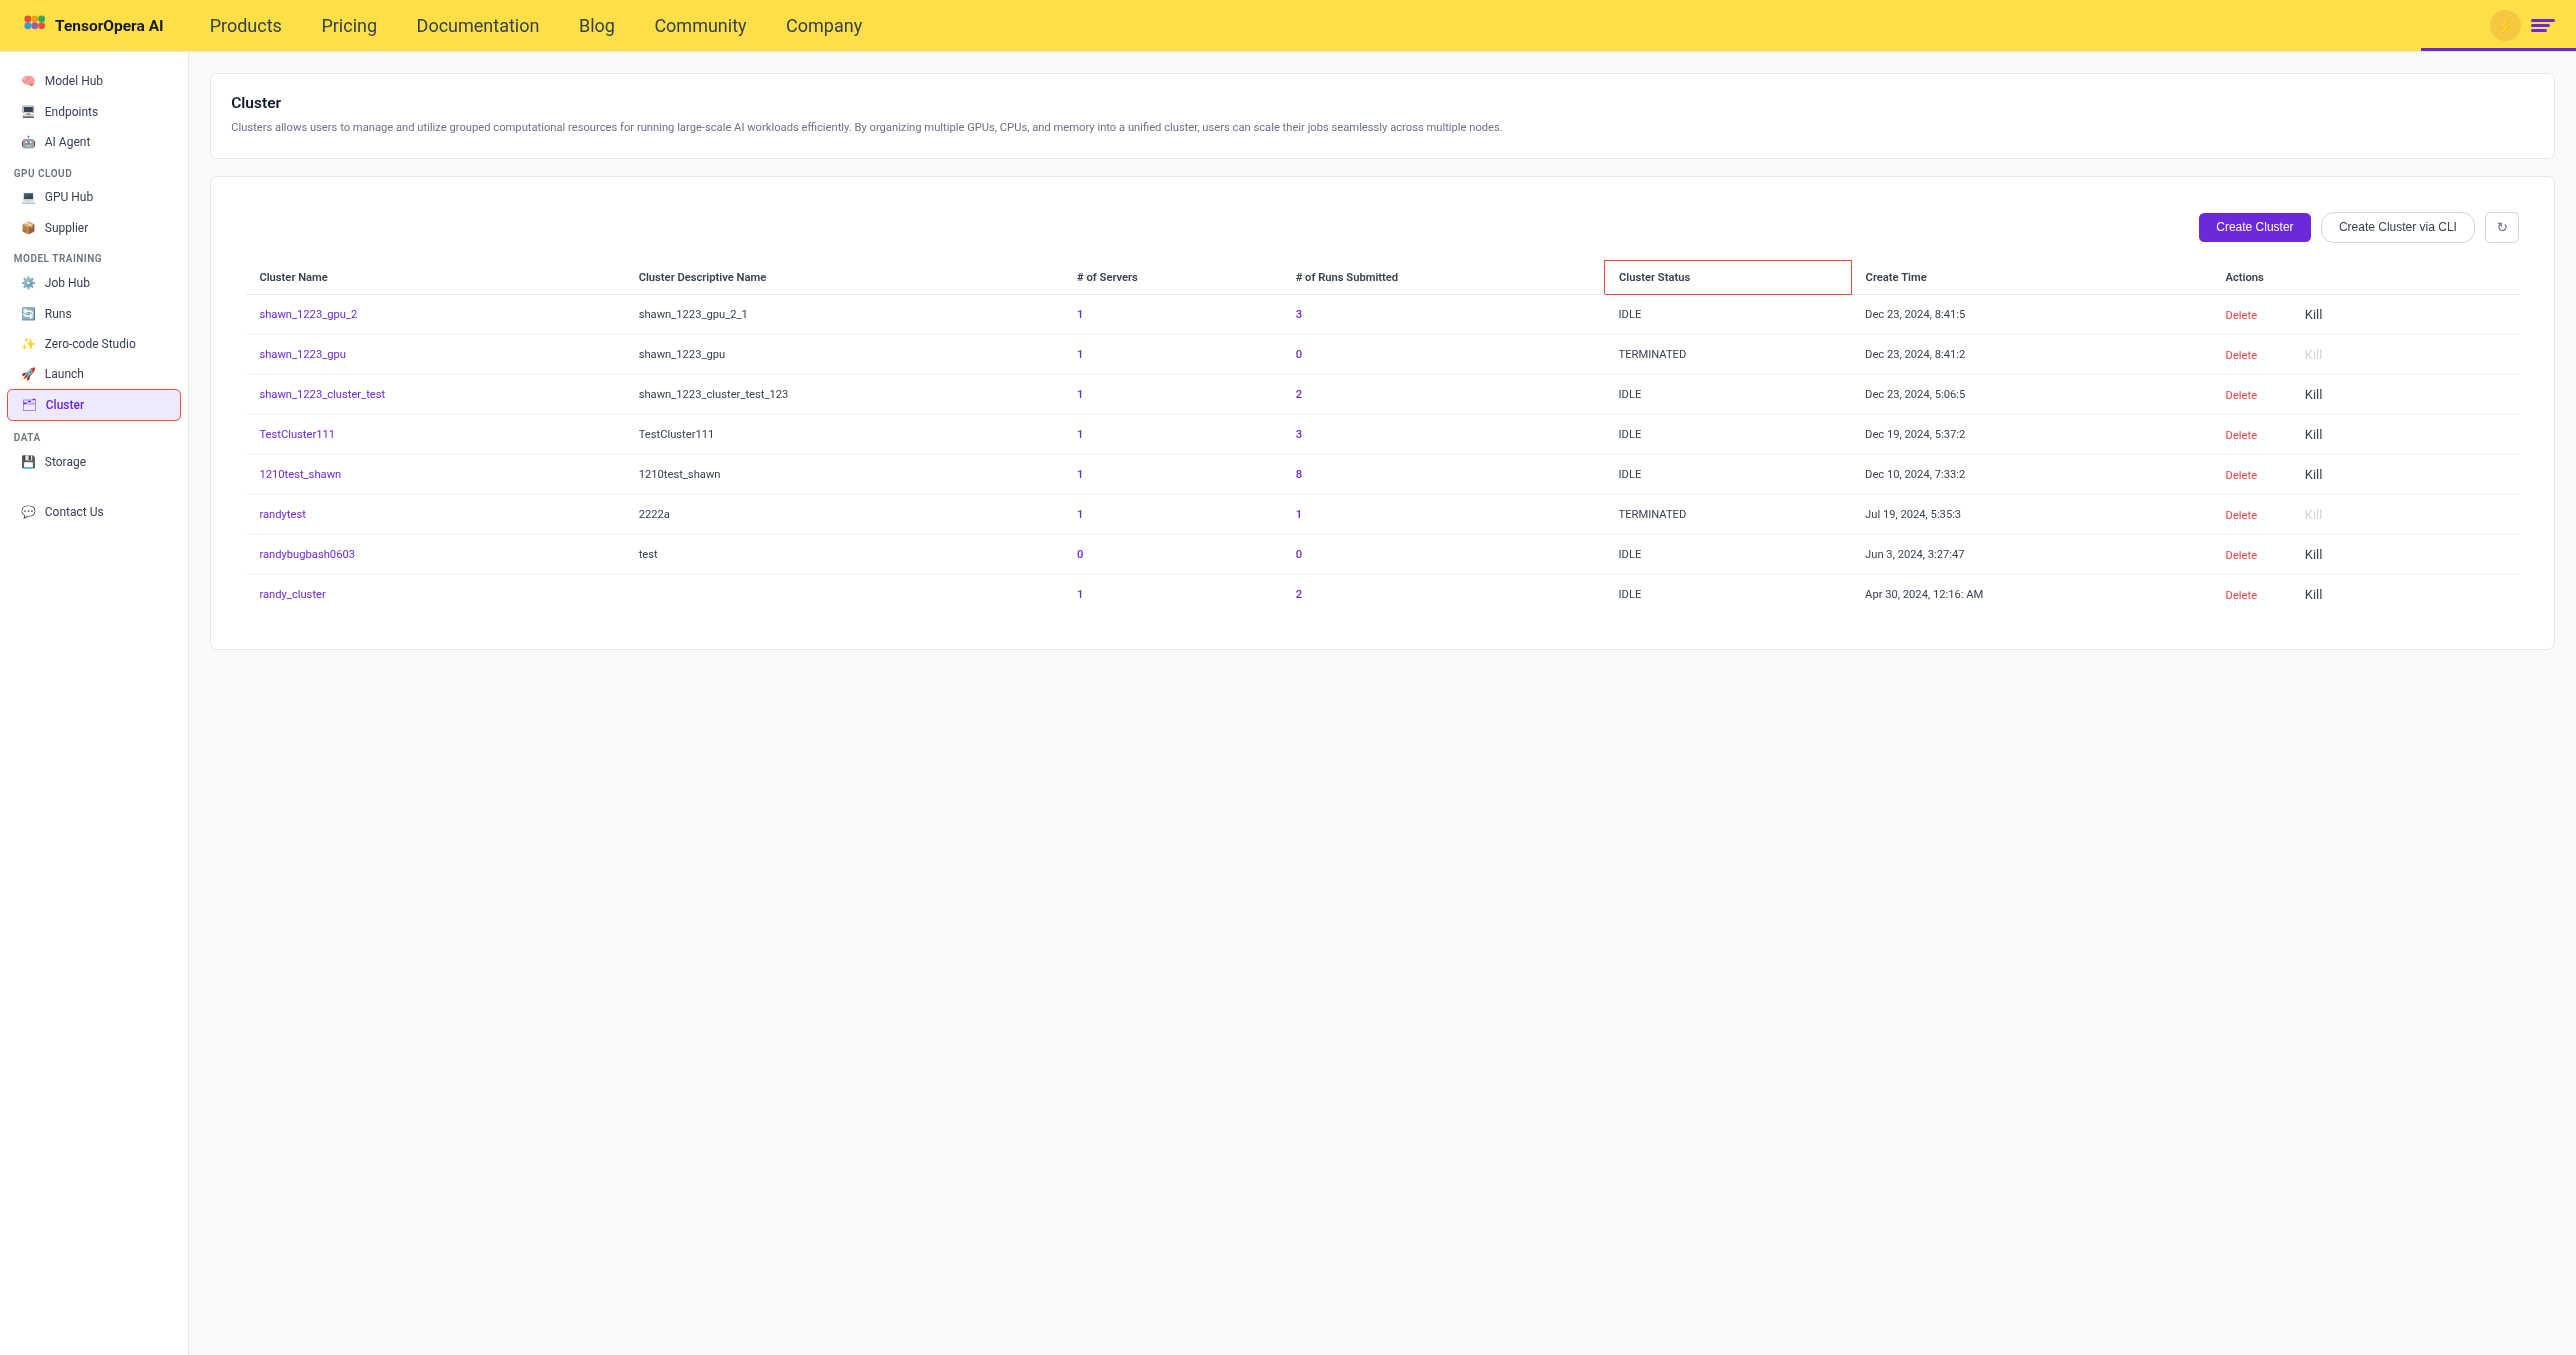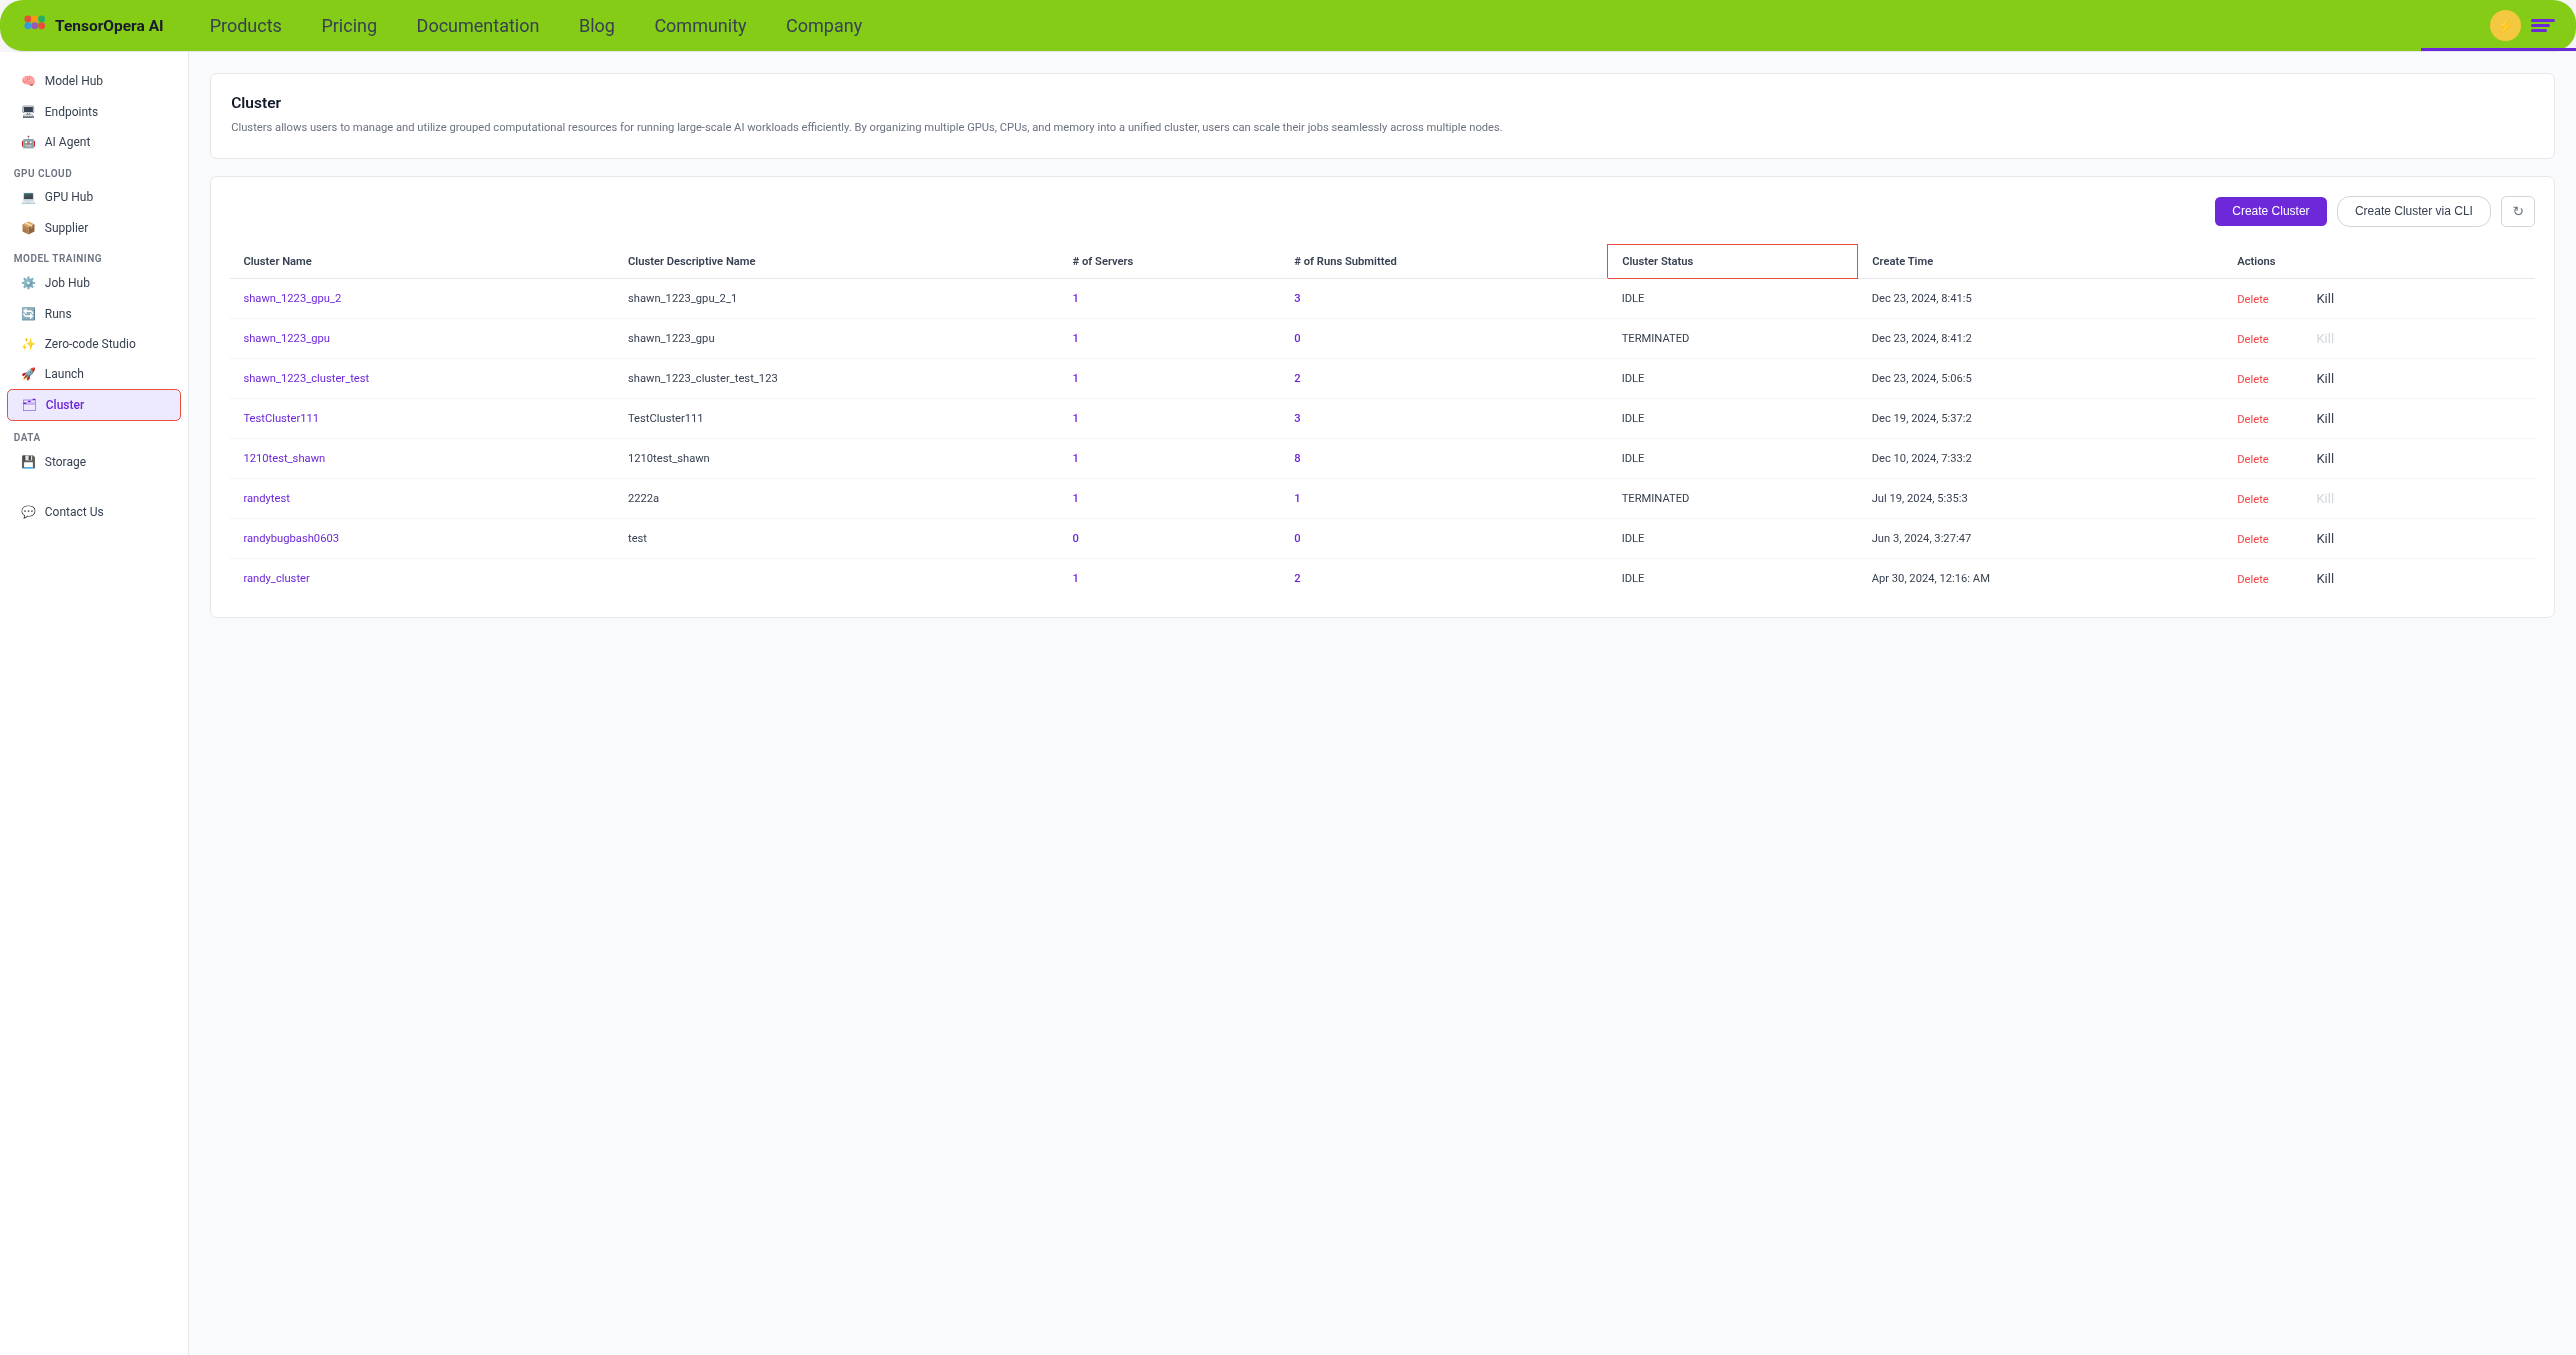--- a/index.html
+++ b/index.html
@@ -1,19 +1,19 @@
 <!DOCTYPE html>
 <html style="font-size:13.8px"><head>
   <meta charset="utf-8">
   <style>
     * { box-sizing: border-box; margin: 0; padding: 0; }
     body { font-family: -apple-system, BlinkMacSystemFont, 'Segoe UI', Roboto, sans-serif; background: #f5f5f5; color: #333; font-size: 12px; }
     
     
-    .header { background: #84cc16; border-bottom: 0.9px solid #e5e7eb; display: flex; align-items: center; padding: 0 20.6px; height: 52px; position: fixed; top: 0; left: 0; right: 0; z-index: 100; border-radius: 23px; }
+    .header { background: #fde047; border-bottom: 0.9px solid #e5e7eb; display: flex; align-items: center; padding: 0 20.6px; height: 52px; position: fixed; top: 0; left: 0; right: 0; z-index: 100; }
     .logo { display: flex; align-items: center; gap: 6.9px; margin-right: 34px; text-decoration: none; }
     .logo-icon { width: 27.5px; height: 27.5px; }
     .logo-text { font-size: 15.5px; font-weight: 700; color: #1a1a2e; }
     .nav { display: flex; align-items: center; gap: 27.5px; flex: 1; }
     .nav-item { color: #374151; text-decoration: none; font-size: 18px; font-weight: 400; cursor: pointer; padding-left: 12px; }
     .header-right { display: flex; align-items: center; gap: 10.3px; margin-left: auto; }
     .avatar { width: 31px; height: 31px; border-radius: 50%; background: #f5c842; display: flex; align-items: center; justify-content: center; font-size: 13.8px; }
     .user-bars { display: flex; flex-direction: column; gap: 2.6px; cursor: pointer; }
     .user-bar { height: 2.6px; border-radius: 1.7px; background: #6d28d9; }
     .user-bar:nth-child(1) { width: 24px; }
@@ -33,21 +33,21 @@
 
     
     .main { margin-left: 189px; flex: 1; padding: 20.6px; background: #f9fafb; min-height: calc(100vh - 52px); }
     
     
     .info-card { background: #fff; border-radius: 6.9px; border: 0.9px solid #e5e7eb; padding: 20.6px; margin-bottom: 17px; }
     .info-card h2 { font-size: 15.5px; font-weight: 600; color: #111827; margin-bottom: 6.9px; }
     .info-card p { font-size: 11.2px; color: #6b7280; line-height: 1.6; }
     
     
-    .table-card { background: #fff; border-radius: 6.9px; border: 0.9px solid #e5e7eb; padding: 19px; }
+    .table-card { background: #fff; border-radius: 6.9px; border: 0.9px solid #e5e7eb; padding: 35px; }
     
     
     .actions-bar { display: flex; justify-content: flex-end; gap: 10.3px; margin-bottom: 17px; align-items: center; }
     .btn-primary { background: #6d28d9; color: #fff; border: none; padding: 7.7px 17px; border-radius: 5.2px; font-size: 12px; font-weight: 500; cursor: pointer; }
     .btn-secondary { background: #fff; color: #374151; border: 0.9px solid #d1d5db; padding: 7.7px 17px; border-radius: 13px; font-size: 12px; font-weight: 500; cursor: pointer; }
     .btn-icon { background: #fff; border: 0.9px solid #d1d5db; border-radius: 5.2px; padding: 6.9px 10.3px; cursor: pointer; font-size: 13.8px; color: #6b7280; }
     
     
     .data-table { width: 100%; border-collapse: collapse; }
     .data-table th { text-align: left; padding: 10.3px 13.8px; font-size: 11.2px; font-weight: 600; color: #374151; border-bottom: 0.9px solid #e5e7eb; background: #fff; }

